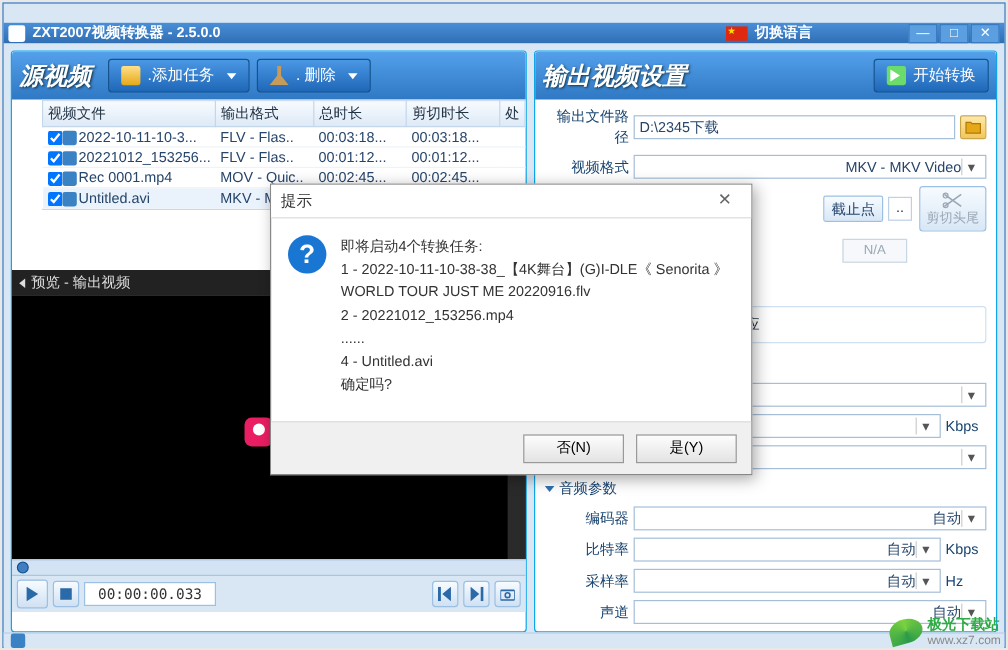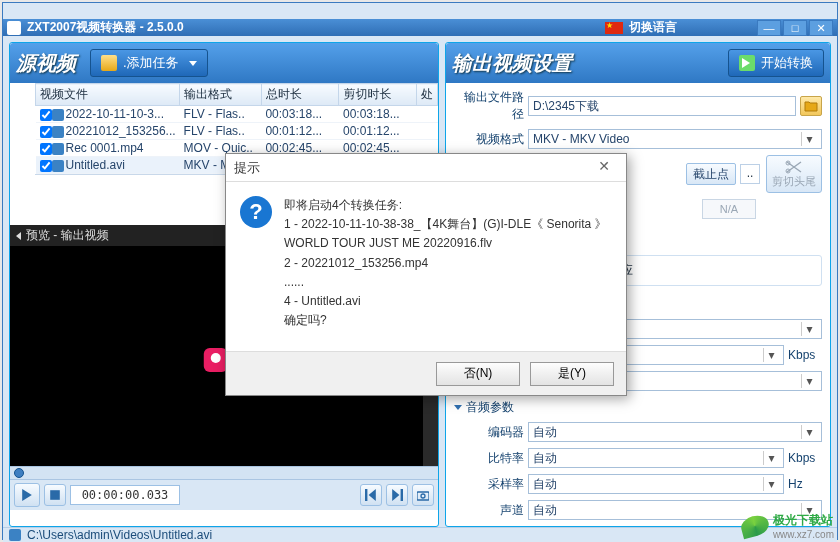--- a/index.html
+++ b/index.html
@@ -59,21 +59,21 @@
 .pbtn { width:22px; height:22px; background:linear-gradient(#f7fbff,#d0e1f2); border:1px solid #9cc0e4; border-radius:3px; display:flex; align-items:center; justify-content:center; cursor:pointer; color:#2a5a8a;}
 .pbtn.play { width:26px; height:24px;}
 .timebox { flex:0 0 110px; height:20px; background:#fff; border:1px solid #9cc0e4; font-family:monospace; font-size:12px; text-align:center; line-height:18px; color:#333;}
 .controls .gap { flex:1; }
 
 
 .out-body { padding: 6px 8px; font-size: 12px; color:#234; display:flex; flex-direction:column; gap:6px; flex:1; overflow:hidden;}
 .row { display:flex; align-items:center; gap:4px; }
 .row .lbl { flex: 0 0 70px; text-align:right; color:#16436f; }
 .row input[type=text], .row .select { flex:1; height:20px; border:1px solid #a6bfd9; background:#fff; padding:0 4px; font-size:12px; color:#26456b;}
-.row .select { display:flex; align-items:center; justify-content:space-between;}
+.row .select { display:flex; align-items:center; justify-content:flex-end;}
 .row .select .sarrow { width:16px; text-align:center; color:#555; border-left:1px solid #ccc;}
 .fbtn { width:22px; height:20px; border:1px solid #c8a54a; background:linear-gradient(#ffe9a8,#f2c75b); border-radius:2px; cursor:pointer; display:flex; align-items:center; justify-content:center;}
 .minibtn { height:22px; border:1px solid #9cc0e4; background:linear-gradient(#f7fbff,#d8e7f6); border-radius:2px; font-size:12px; color:#26456b; padding:0 6px; cursor:pointer; display:flex; align-items:center; gap:3px;}
 .cutgrp { display:flex; align-items:center; gap:4px;}
 .cutgrp .na { width:54px; height:20px; border:1px solid #c9d6e4; background:#f6f8fb; color:#9aa7b5; text-align:center; line-height:18px; font-size:11px;}
 .cutgrp .dots { width:20px; height:20px; border:1px solid #bcd0e6; text-align:center; line-height:16px;}
 .cutbtn { width:56px; height:38px; border:1px solid #9cc0e4; background:linear-gradient(#f7fbff,#d8e7f6); border-radius:3px; display:flex; flex-direction:column; align-items:center; justify-content:center; font-size:11px; color:#9aa7b5; cursor:pointer;}
 
 .section-hdr { display:flex; align-items:center; gap:4px; color:#16436f; margin-top:2px;}
 .section-hdr .caret { width:0;height:0;border-left:4px solid transparent;border-right:4px solid transparent;border-top:5px solid #3070b0;}
@@ -121,20 +121,25 @@
   </div>
 
   <div class="body">
 
     <div class="panel left">
       <div class="panel-header">
         <span class="panel-title">源视频</span>
         <div class="hbtn">
           <span class="ico ico-folder"></span>
           <span>.添加任务</span>
+          <span class="dd-arrow"></span>
+        </div>
+        <div class="hbtn">
+          <span class="ico ico-broom"></span>
+          <span>. 删除</span>
           <span class="dd-arrow"></span>
         </div>
       </div>
 
       <div class="table-wrap">
         <table class="files">
           <thead>
               <tr>
             <th style="width:140px">视频文件</th>
             <th style="width:82px">输出格式</th>
@@ -358,21 +363,20 @@
               <span class="sarrow">▾</span>
             </div>
           </div>
       </div>
     </div>
 
   </div>
 
   <div class="statusbar">
     <span class="sico"></span>
-    <span>C:\Users\admin\Videos\Untitled.avi</span>
   </div>
 </div>
 
 <div class="watermark">
   <span class="swirl"></span>
   <div>
     <div class="t1">极光下载站</div>
     <div class="t2">www.xz7.com</div>
   </div>
 </div>

